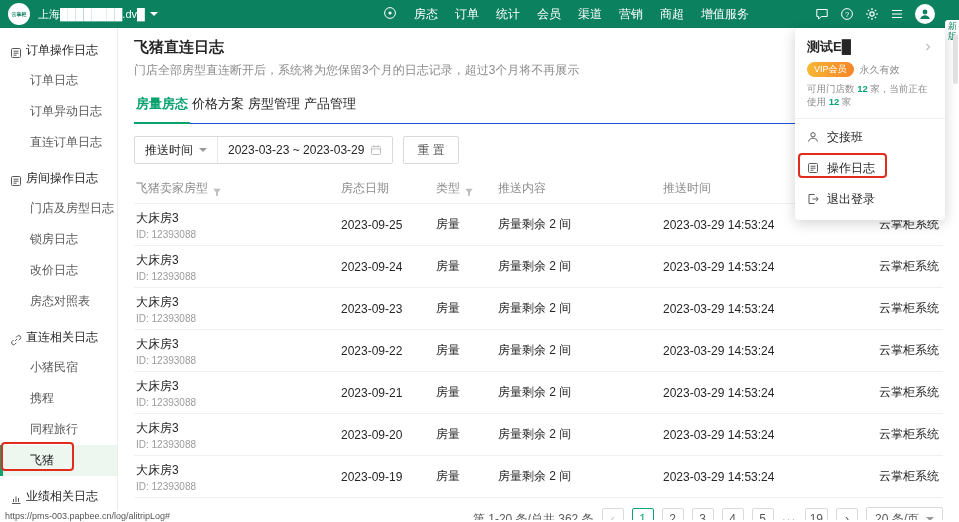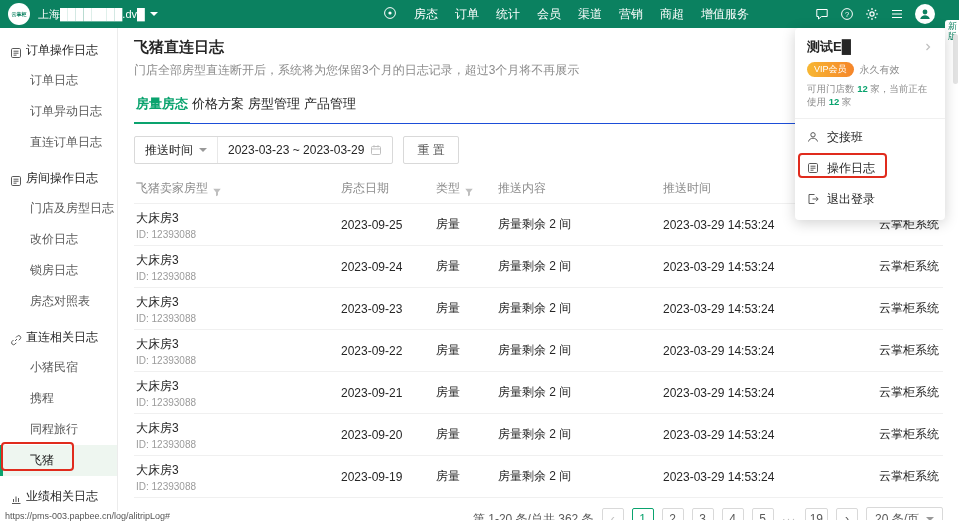--- a/index.html
+++ b/index.html
@@ -162,22 +162,22 @@
 
     <div class="sec">
       <div class="sec-title">
         <svg width="12" height="12" viewBox="0 0 12 12" fill="none" stroke="currentColor">
             <rect x="1.5" y="1.5" width="9" height="9" rx="1.2"></rect>
             <path d="M3.5 4.2h5M3.5 6.2h5M3.5 8.2h3"></path>
           </svg>
         <span>房间操作日志</span>
       </div>
       <div class="side-item">门店及房型日志</div>
+      <div class="side-item">锁房日志</div>
       <div class="side-item">改价日志</div>
-      <div class="side-item">锁房日志</div>
       <div class="side-item">房态对照表</div>
     </div>
 
     <div class="sec">
       <div class="sec-title">
         <svg width="12" height="12" viewBox="0 0 12 12" fill="none" stroke="currentColor">
             <path d="M5 7l2-2M3.5 6L2 7.5a2 2 0 002.8 2.8L6.3 8.8M6 3.5L7.5 2a2 2 0 012.8 2.8L8.8 6.3"></path>
           </svg>
         <span>直连相关日志</span>
       </div>

